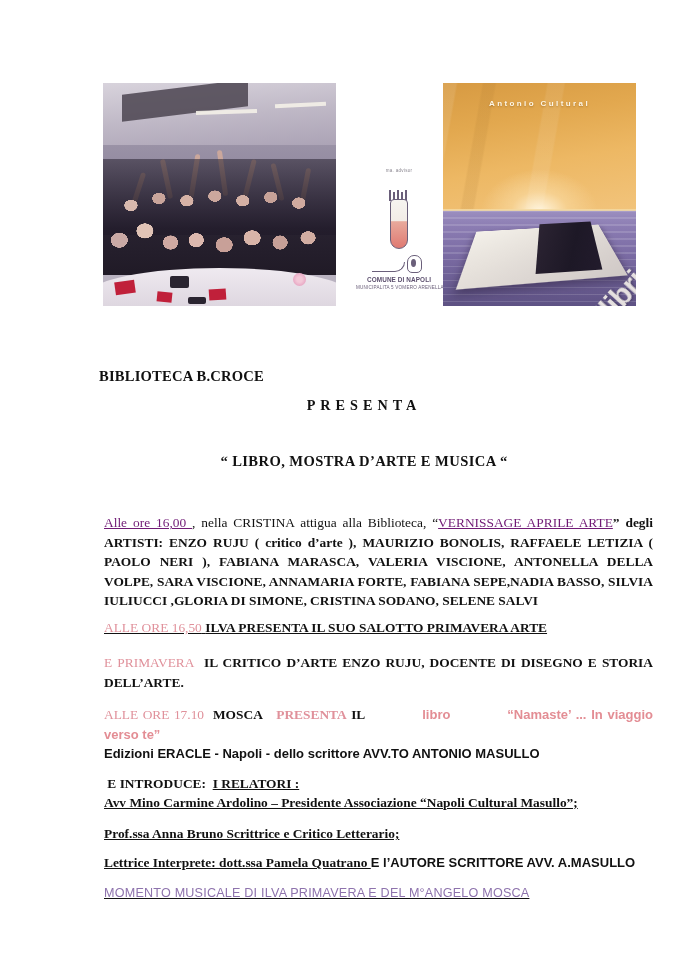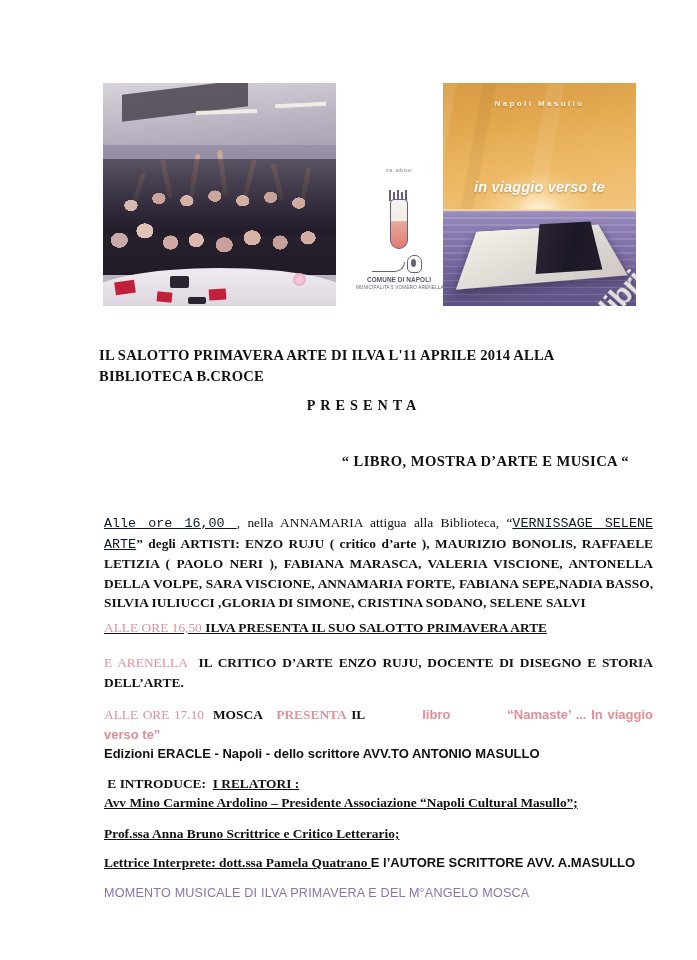--- a/index.html
+++ b/index.html
@@ -269,21 +269,21 @@
     text-align: center;
     font-family: "Liberation Serif", serif;
     font-weight: bold;
     font-size: 14.2px;
     letter-spacing: 5px;
     color: #111;
   }
 
   .subtitle {
     position: absolute; left: 99px; top: 118px; width: 530px;
-    text-align: right;
+    text-align: center;
     font-family: "Liberation Serif", serif;
     font-weight: bold;
     font-size: 14.6px;
     letter-spacing: .4px;
     color: #111;
   }
 
   .para {
     position: absolute;
     left: 104px;
@@ -295,24 +295,24 @@
     text-align: justify;
   }
   .p-vernissage { top: 178px; }
   .p-1650  { top: 283px; text-decoration: underline; }
   .p-intro { top: 318px; }
   .p-1710  { top: 370px; }
   .p-relatori { top: 423px; margin-top: 16px; }
   .p-ardolino { top: 458px; }
   .p-bruno { top: 489px; }
   .p-lettrice { top: 518px; }
-  .p-musica { top: 548px; }
+  .p-musica { top: 548px; text-decoration: underline; }
 
   .pink { color: #e0919b; }
-  .pink-u { color: #0f172a; text-decoration: underline; font-family: Liberation Mono, monospace; }
+  .pink-u { color: #701a75; text-decoration: underline; }
   .bold { font-weight: bold; }
   .u { text-decoration: underline; }
   .sans {
     font-family: "Liberation Sans", sans-serif;
     font-weight: bold;
     font-size: 13px;
     margin-top: 48px;
   }
   .sans-pink {
     font-family: "Liberation Sans", sans-serif;
@@ -377,48 +377,47 @@
     <div class="logo-sub">MUNICIPALITA 5 VOMERO ARENELLA</div>
   </div>
 
   <div class="book">
     <div class="book-sky"></div>
     <div class="book-sea"></div>
     <div class="book-horizon"></div>
     <div class="book-pages"></div>
     <div class="book-spine"></div>
     <div class="book-ilibri">ilibri</div>
-    <div class="book-author">Napoli Masullo</div>
-    <div class="book-sub">in viaggio verso te</div>
+    <div class="book-author">Antonio Cultural</div>
   </div>
 </div>
 
 <div class="doc">
 
   <div class="heading1">
-    <span>IL SALOTTO  PRIMAVERA  ARTE  DI  ILVA   L'11  APRILE  2014   ALLA</span><br>
+    <br>
     <span>BIBLIOTECA B.CROCE</span>
   </div>
 
   <div class="presenta">PRESENTA</div>
 
   <div class="subtitle">“  LIBRO, MOSTRA D’ARTE  E  MUSICA “</div>
 
   <div class="para p-vernissage">
-    <span class="pink-u">Alle ore  16,00 </span><span>, nella ANNAMARIA attigua alla Biblioteca,  “</span><span class="pink-u">VERNISSAGE  SELENE ARTE</span><span class="bold">” degli  ARTISTI:</span>
+    <span class="pink-u">Alle ore  16,00 </span><span>, nella CRISTINA attigua alla Biblioteca,  “</span><span class="pink-u">VERNISSAGE  APRILE ARTE</span><span class="bold">” degli  ARTISTI:</span>
     <span class="bold">ENZO RUJU ( critico d’arte ), MAURIZIO BONOLIS, RAFFAELE LETIZIA ( PAOLO NERI ), FABIANA MARASCA, VALERIA VISCIONE, ANTONELLA DELLA VOLPE, SARA  VISCIONE,  ANNAMARIA  FORTE,  FABIANA  SEPE,NADIA  BASSO,  SILVIA IULIUCCI ,GLORIA DI SIMONE, CRISTINA SODANO, SELENE SALVI</span>
   </div>
 
   <div class="para p-1650">
     <span class="pink">ALLE ORE 16,50</span>
     <span class="bold">ILVA PRESENTA  IL SUO SALOTTO PRIMAVERA ARTE</span>
   </div>
 
   <div class="para p-intro">
-    <span class="pink">E ARENELLA</span>
+    <span class="pink">E PRIMAVERA</span>
     &nbsp;<span class="bold">IL CRITICO D’ARTE ENZO RUJU, DOCENTE DI DISEGNO E STORIA DELL’ARTE.</span>
   </div>
 
   <div class="para p-1710">
     <span class="pink">ALLE ORE 17.10</span>&nbsp;
     <span class="bold">MOSCA</span>&nbsp;&nbsp;
     <span class="pink bold">PRESENTA</span>
     <span class="bold">IL</span>&nbsp;
     <span class="sans-pink">libro</span>&nbsp;
     <span class="sans-pink">“Namaste’ ... In viaggio verso te”</span><br>

